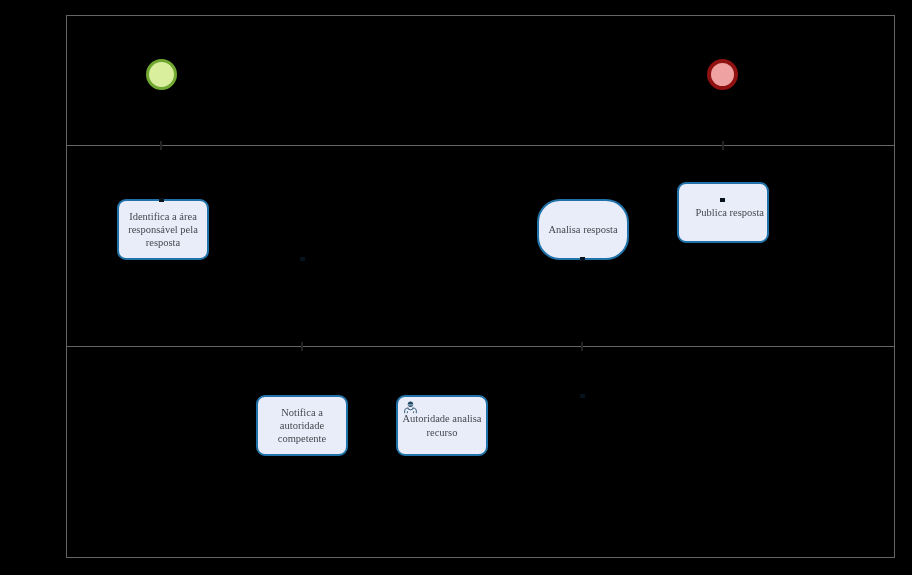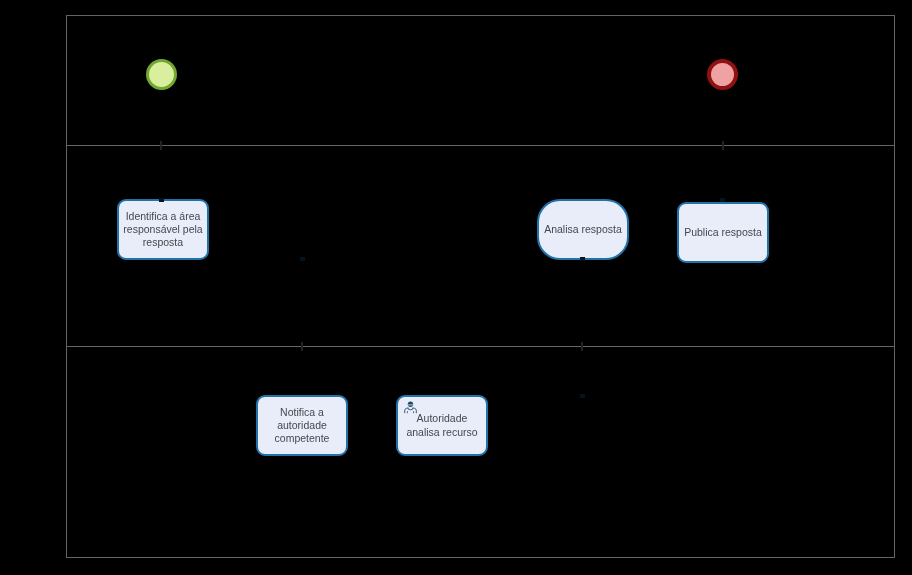--- a/index.html
+++ b/index.html
@@ -1,32 +1,32 @@
 <!DOCTYPE html>
 <html><head>
 <meta charset="utf-8">
 <style>
   html,body{margin:0;padding:0;background:#000;}
   body{font-family:"Liberation Sans","DejaVu Sans",sans-serif;}
-  #canvas{position:relative;width:912px;height:575px;background:#000;overflow:hidden;}
+  #canvas{position:relative;width:912px;height:575px;background:#000;overflow:hidden;font-family:Liberation Serif, serif;}
 
   .pool{position:absolute;left:66px;top:15px;width:829px;height:543px;
         border:1px solid #646464;box-sizing:border-box;background:transparent;}
   .lane-line{position:absolute;left:0;width:100%;height:1px;background:#646464;}
   .lane-line.l1{top:129px;}
   .lane-line.l2{top:330px;}
 
   .task{position:absolute;width:92px;height:61px;box-sizing:border-box;
         background:#e9edfa;border:2px solid #2172a8;border-radius:9px;
         display:flex;align-items:center;justify-content:center;text-align:center;
         color:#45484d;font-size:10.5px;line-height:1.25;padding:2px 3px;}
   .t1{left:117px;top:199px;}
   .t2{left:256px;top:199px;}
   .t3{left:537px;top:199px;border-radius:23px;}
-  .t4{left:677px;top:202px;}
+  .t4{left:677px;top:182px;justify-content:flex-end;}
   .t5{left:256px;top:395px;}
   .t6{left:396px;top:395px;}
   .t7{left:536px;top:395px;}
 
   .event{position:absolute;border-radius:50%;box-sizing:content-box;}
   .event.start{left:146px;top:59px;width:25px;height:25px;
         background:#d9ef9e;border:3px solid #71a831;}
   .event.end{left:707px;top:59px;width:23px;height:23px;
         background:#efa2a2;border:4px solid #8f1111;}
 

